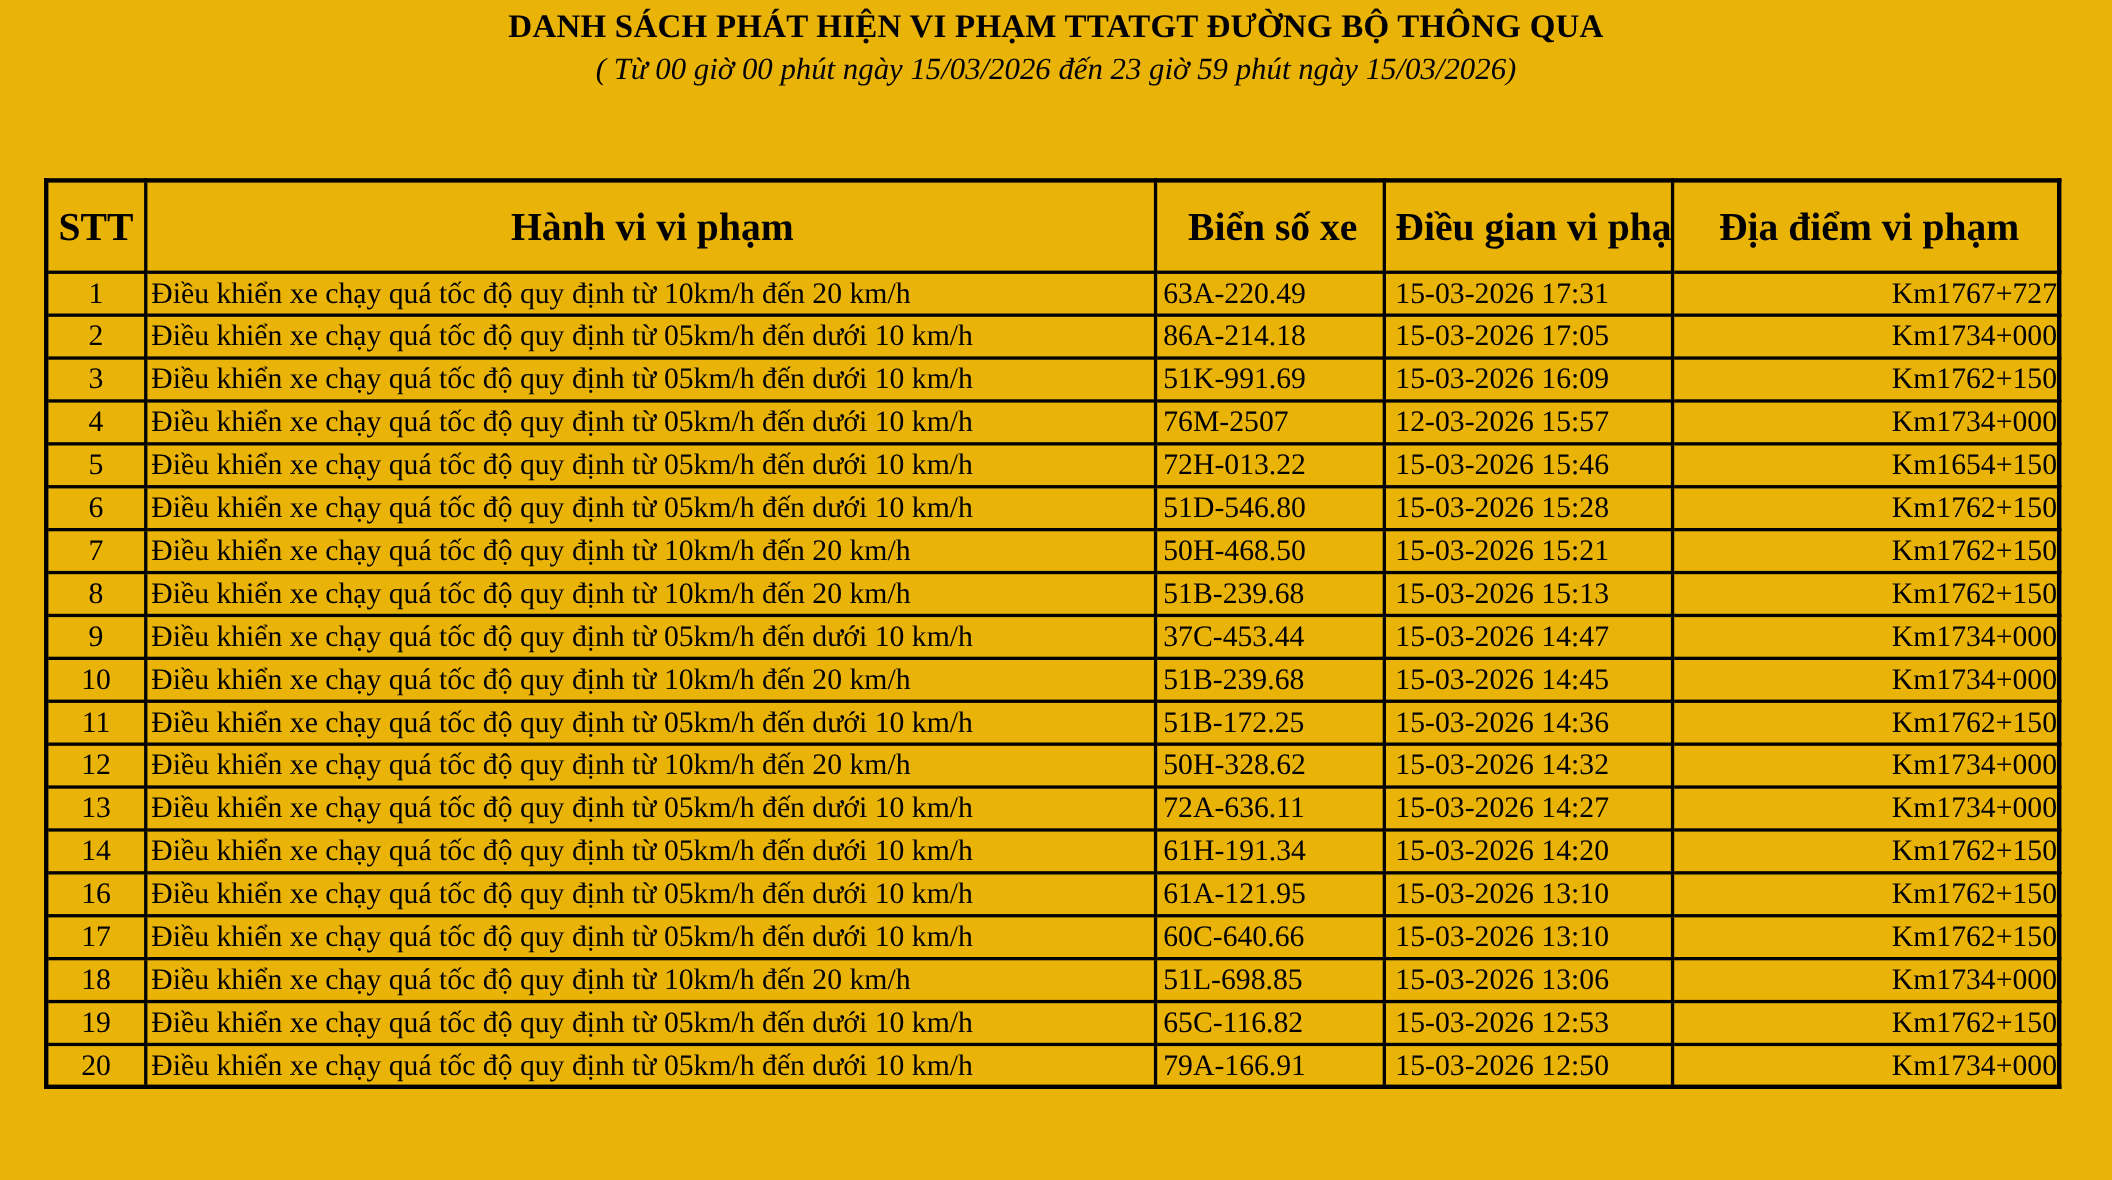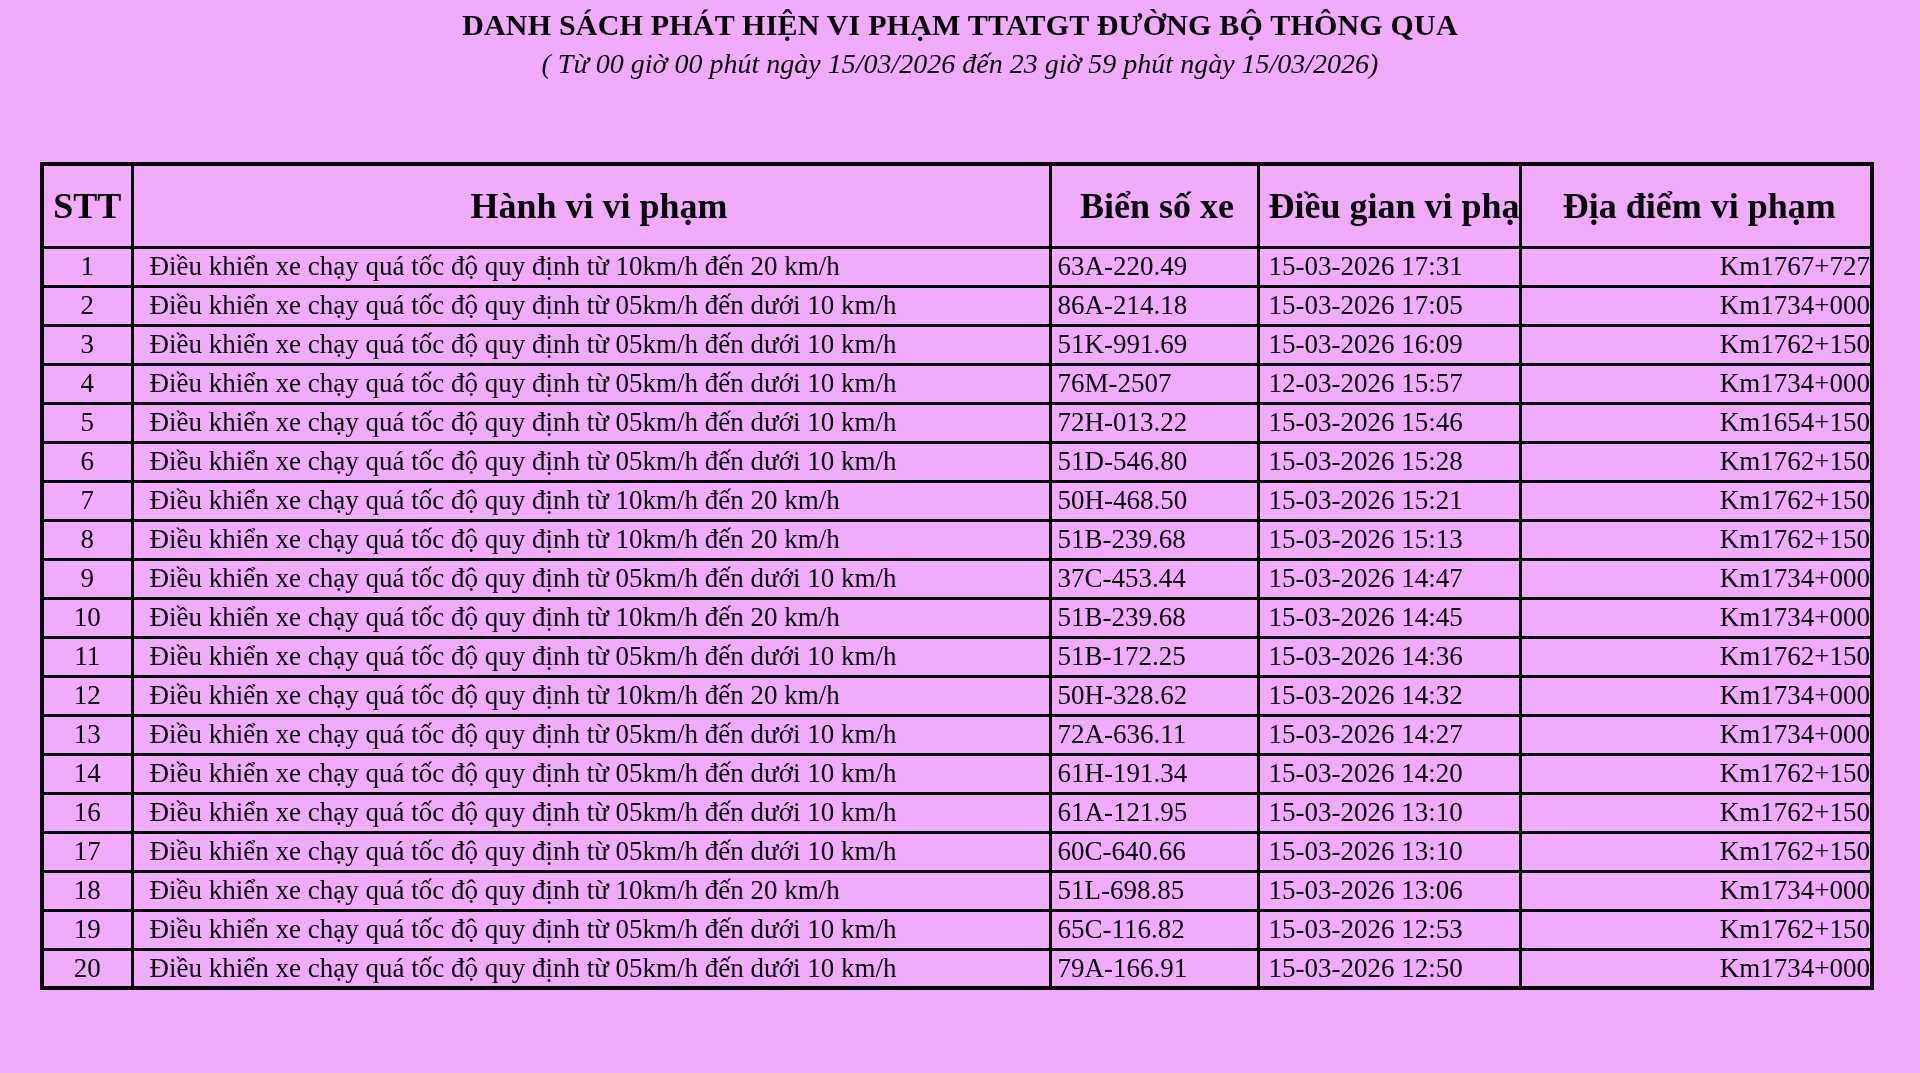--- a/index.html
+++ b/index.html
@@ -1,21 +1,21 @@
 <!DOCTYPE html>
 <html><head>
 <meta charset="utf-8">
 <style>
   * { margin: 0; padding: 0; box-sizing: border-box; }
   html, body { background: #ffffff; }
   .page {
     position: relative;
     width: 1920px;
     height: 1073px;
-    background: #f0abfc;
+    background: #eab308;
     font-family: "Liberation Serif", "DejaVu Serif", serif;
     color: #000000;
     overflow: hidden;
   }
   .doc-header {
     padding-top: 6px;
     text-align: center;
   }
   .title-line {
     font-size: 30px;
@@ -46,21 +46,21 @@
     overflow: hidden;
   }
   table.violations th {
     height: 83px;
     font-weight: bold;
     text-align: center;
     font-size: 36px;
   }
   table.violations td { height: 39px; }
   .col-stt      { width: 90px;  text-align: center; }
-  .col-violation{ width: 918px; text-align: left; padding-left: 16px; }
+  .col-violation{ width: 918px; text-align: left; padding-left: 4px; }
   .col-plate    { width: 208px; text-align: left; padding-left: 6px; }
   .col-time     { width: 262px; text-align: left; padding-left: 9px; }
   .col-location { width: 352px; text-align: right; padding-left: 7px; }
 </style>
 </head>
 <body>
 
 <div class="page">
 
   <div class="doc-header">

